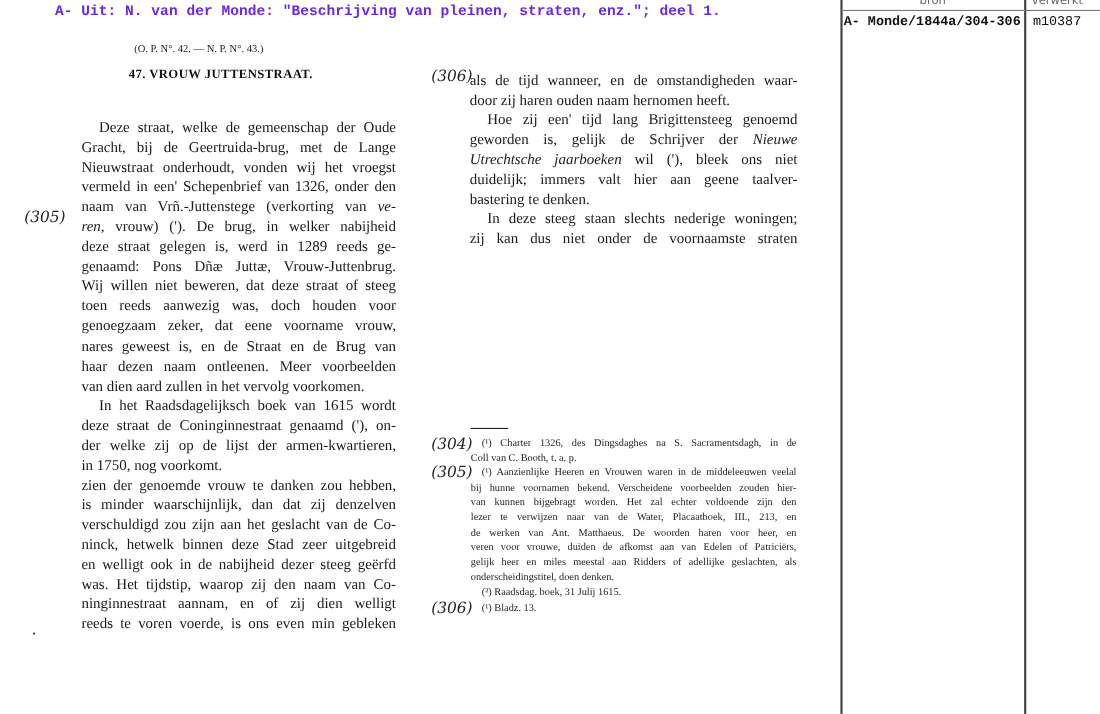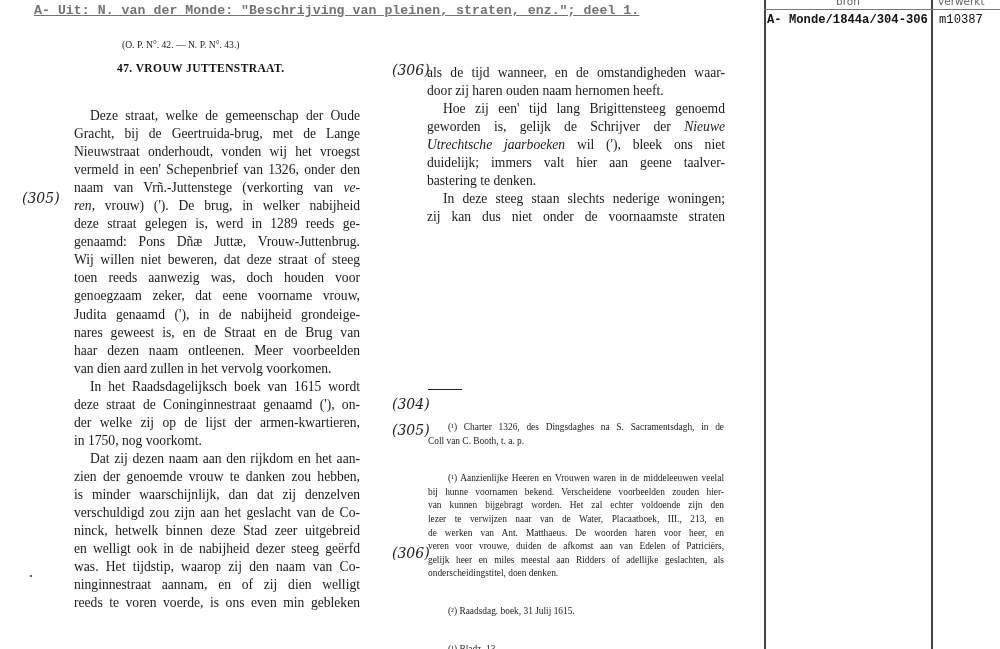--- a/index.html
+++ b/index.html
@@ -4,22 +4,22 @@
 <style>
   html, body { margin: 0; padding: 0; background: #ffffff; }
   body { width: 1000px; height: 649px; position: relative; overflow: hidden; color: #1a1a1a; }
 
   .mono { font-family: "Liberation Mono", "DejaVu Sans Mono", monospace; }
   .serif { font-family: "Liberation Serif", "DejaVu Serif", serif; }
   .sans { font-family: "DejaVu Sans", "Liberation Sans", sans-serif; }
 
   
   #source-header {
-    position: absolute; left: 34px; top: 3px;
-    font-size: 13.2px; font-weight: bold; letter-spacing: 0.05px; white-space: nowrap; color: #737373; text-decoration: underline;
+    position: absolute; left: 50px; top: 3px;
+    font-size: 13.2px; font-weight: bold; letter-spacing: 0.05px; white-space: nowrap; color: #6d28d9;
   }
 
   
   #article-title {
     position: absolute; left: 117px; top: 22px;
     font-size: 11.5px; font-weight: bold; letter-spacing: 0.4px; white-space: nowrap; color: #111; margin-top: 40px;
   }
   #article-subtitle {
     position: absolute; left: 122px; top: 39px;
     font-size: 9.6px; white-space: nowrap; color: #222;
@@ -43,21 +43,21 @@
     font-style: italic; font-size: 14px; color: #222; white-space: nowrap;
   }
 
   
   #footnote-rule { position: absolute; left: 428px; top: 389px; width: 34px; height: 0; border-top: 1.5px solid #222; }
   .fn {
     position: absolute; font-size: 9.4px; line-height: 13.6px; color: #222; width: 296px;
   }
   .fn .line { display: block; white-space: nowrap; text-align: justify; text-align-last: justify; height: 13.6px; }
   .fn .line.last { text-align-last: left; }
-  .fn .line.indent { padding-left: 20px; margin-top: 24px; }
+  .fn .line.indent { padding-left: 10px; }
   #fn-block { left: 428px; top: 397px; }
 
   
   #index-table { position: absolute; left: 0; top: 0; width: 1000px; height: 489px; pointer-events: none; }
   #vline-left { position: absolute; left: 764px; top: 0; width: 1.5px; height: 649px; background: #444; }
   #vline-mid { position: absolute; left: 931px; top: 0; width: 1.5px; height: 649px; background: #444; }
   #hline-head { position: absolute; left: 764px; top: 9px; width: 236px; height: 1px; background: #777; }
   #col-head-bron { position: absolute; left: 836px; top: -5px; font-size: 10.5px; color: #666; }
   #col-head-verwerkt { position: absolute; left: 938px; top: -5px; font-size: 10.5px; color: #666; }
   #cell-bron { position: absolute; left: 767px; top: 13px; font-size: 12.2px; font-weight: bold; color: #111; white-space: nowrap; }
@@ -78,29 +78,27 @@
   <span class="line">Gracht, bij de Geertruida-brug, met de Lange</span>
   <span class="line">Nieuwstraat onderhoudt, vonden wij het vroegst</span>
   <span class="line">vermeld in een' Schepenbrief van 1326, onder den</span>
   <span class="line" id="l5"><span>naam van Vrñ.-Juttenstege (verkorting van </span><span class="it">ve-</span></span>
   <span class="line" id="l6"><span class="it">ren</span><span>, vrouw) ('). De brug, in welker nabijheid</span></span>
   <span class="line">deze straat gelegen is, werd in 1289 reeds ge-</span>
   <span class="line">genaamd: Pons Dñæ Juttæ, Vrouw-Juttenbrug.</span>
   <span class="line">Wij willen niet beweren, dat deze straat of steeg</span>
   <span class="line">toen reeds aanwezig was, doch houden voor</span>
   <span class="line">genoegzaam zeker, dat eene voorname vrouw,</span>
-  <span class="line">Judita genaamd ('), in de nabijheid grondeige-</span>
   <span class="line">nares geweest is, en de Straat en de Brug van</span>
   <span class="line">haar dezen naam ontleenen. Meer voorbeelden</span>
   <span class="line last">van dien aard zullen in het vervolg voorkomen.</span>
   <span class="line indent">In het Raadsdagelijksch boek van 1615 wordt</span>
   <span class="line">deze straat de Coninginnestraat genaamd ('), on-</span>
   <span class="line">der welke zij op de lijst der armen-kwartieren,</span>
   <span class="line last">in 1750, nog voorkomt.</span>
-  <span class="line indent">Dat zij dezen naam aan den rijkdom en het aan-</span>
   <span class="line">zien der genoemde vrouw te danken zou hebben,</span>
   <span class="line">is minder waarschijnlijk, dan dat zij denzelven</span>
   <span class="line">verschuldigd zou zijn aan het geslacht van de Co-</span>
   <span class="line">ninck, hetwelk binnen deze Stad zeer uitgebreid</span>
   <span class="line">en welligt ook in de nabijheid dezer steeg geërfd</span>
   <span class="line">was. Het tijdstip, waarop zij den naam van Co-</span>
   <span class="line">ninginnestraat aannam, en of zij dien welligt</span>
   <span class="line">reeds te voren voerde, is ons even min gebleken</span>
 </div>
 

